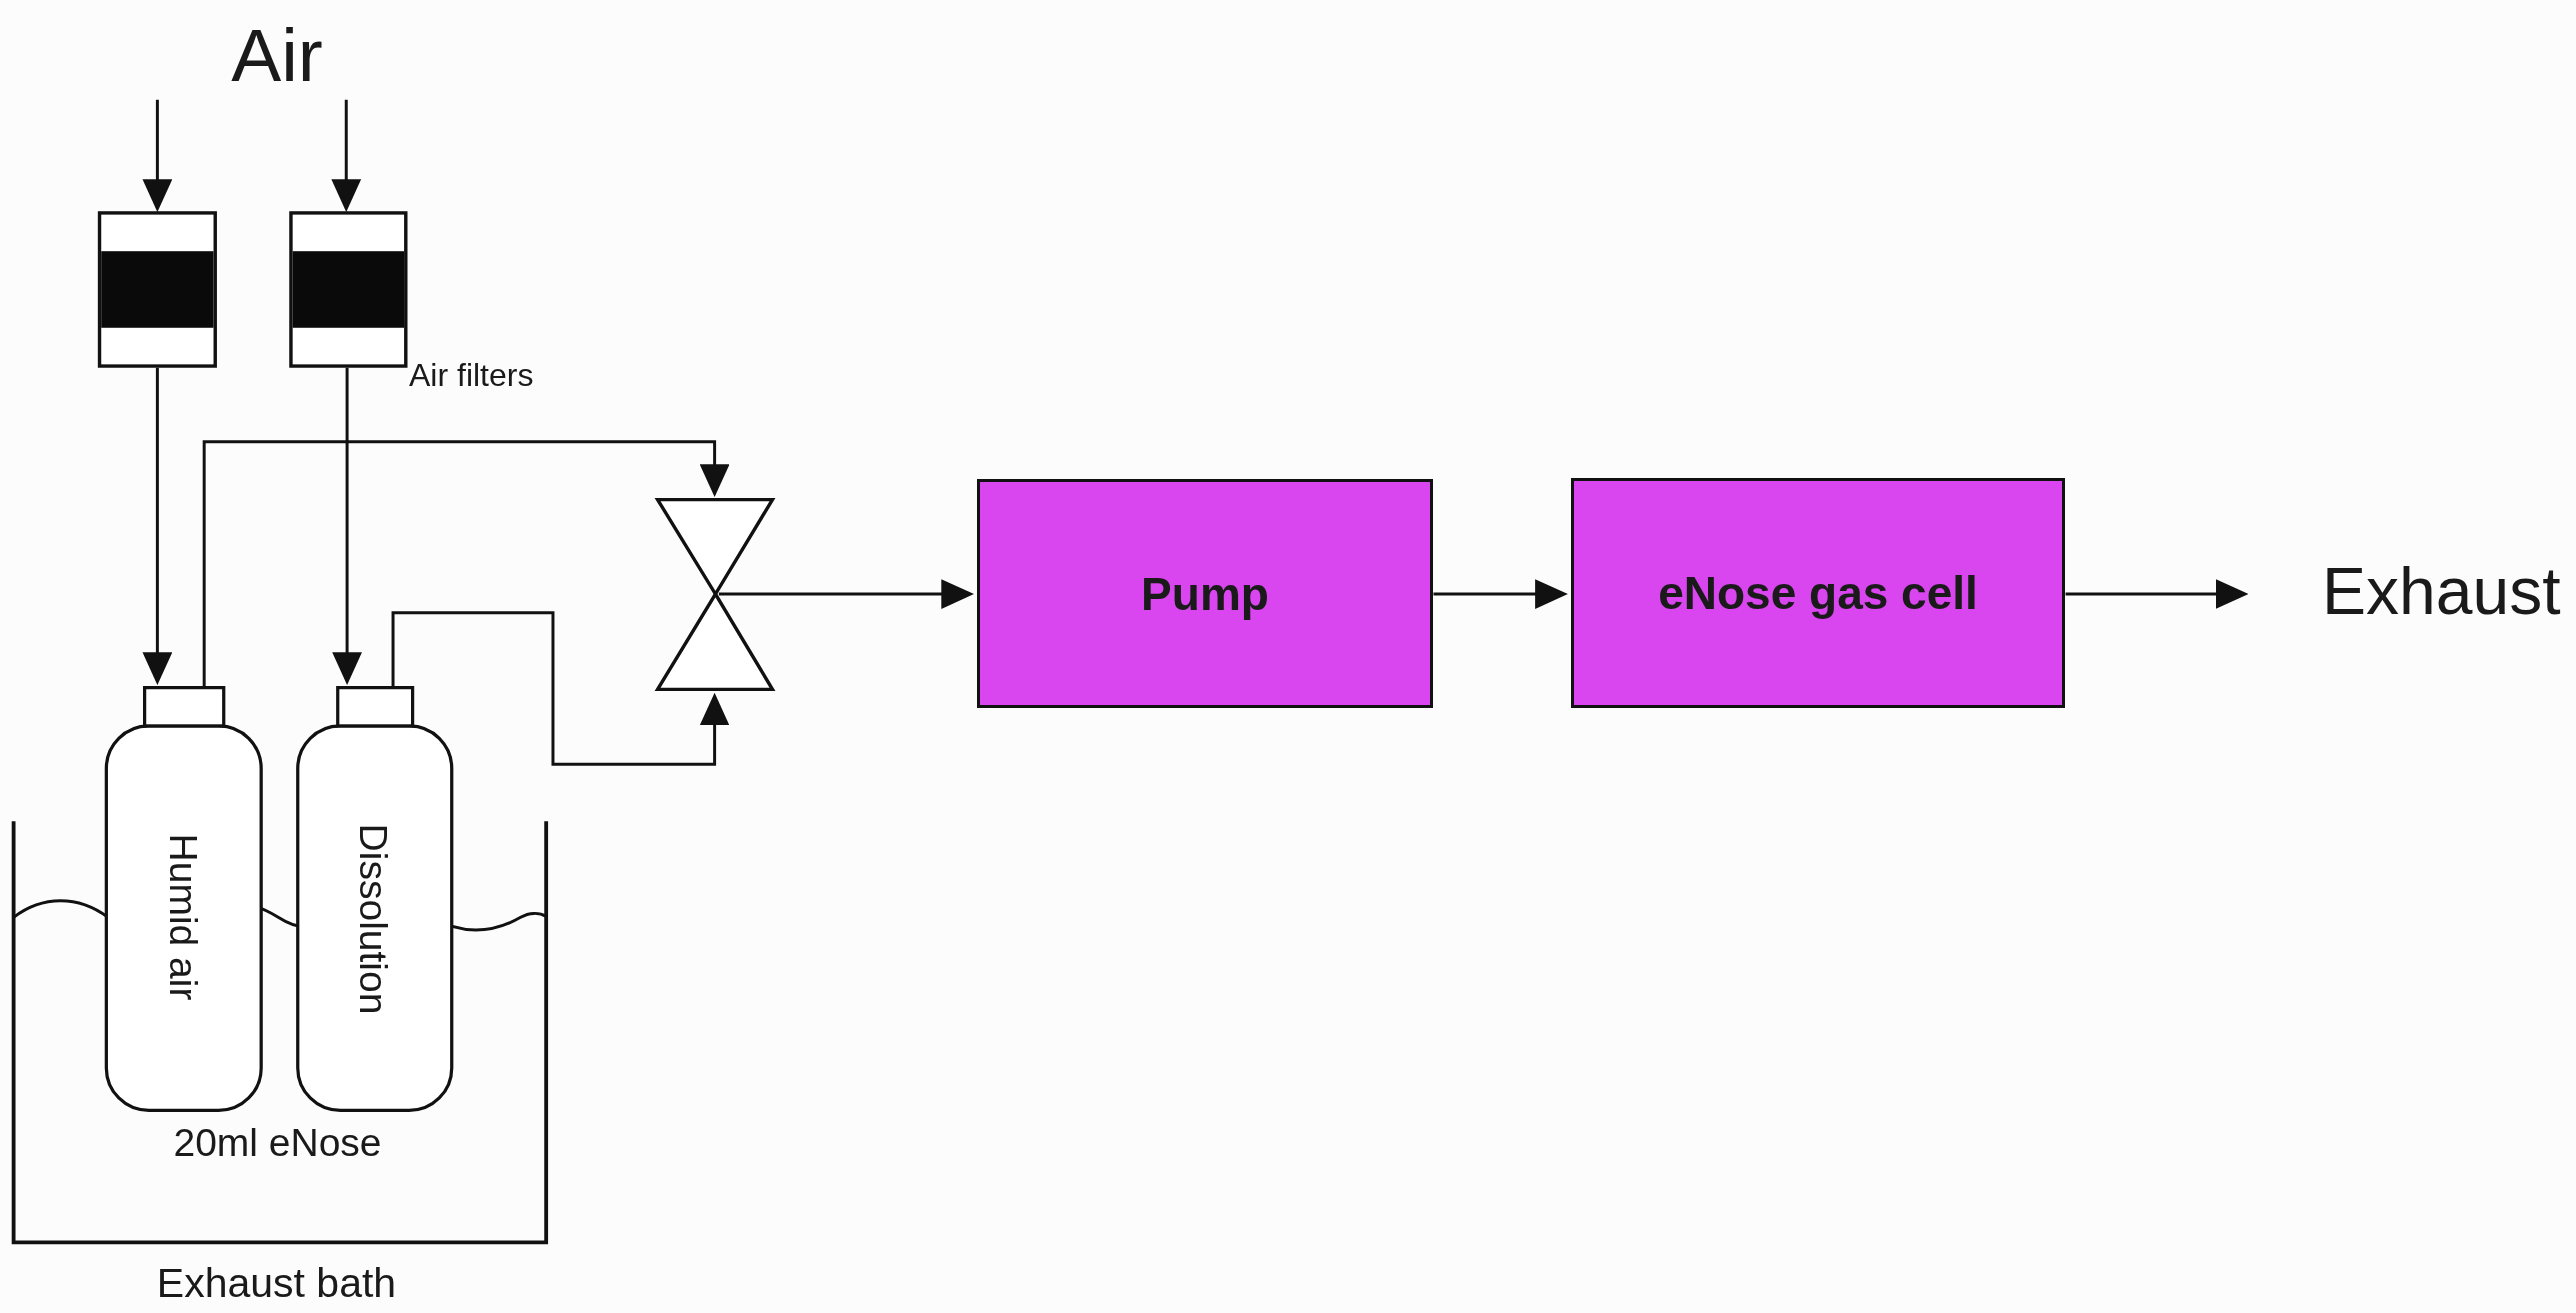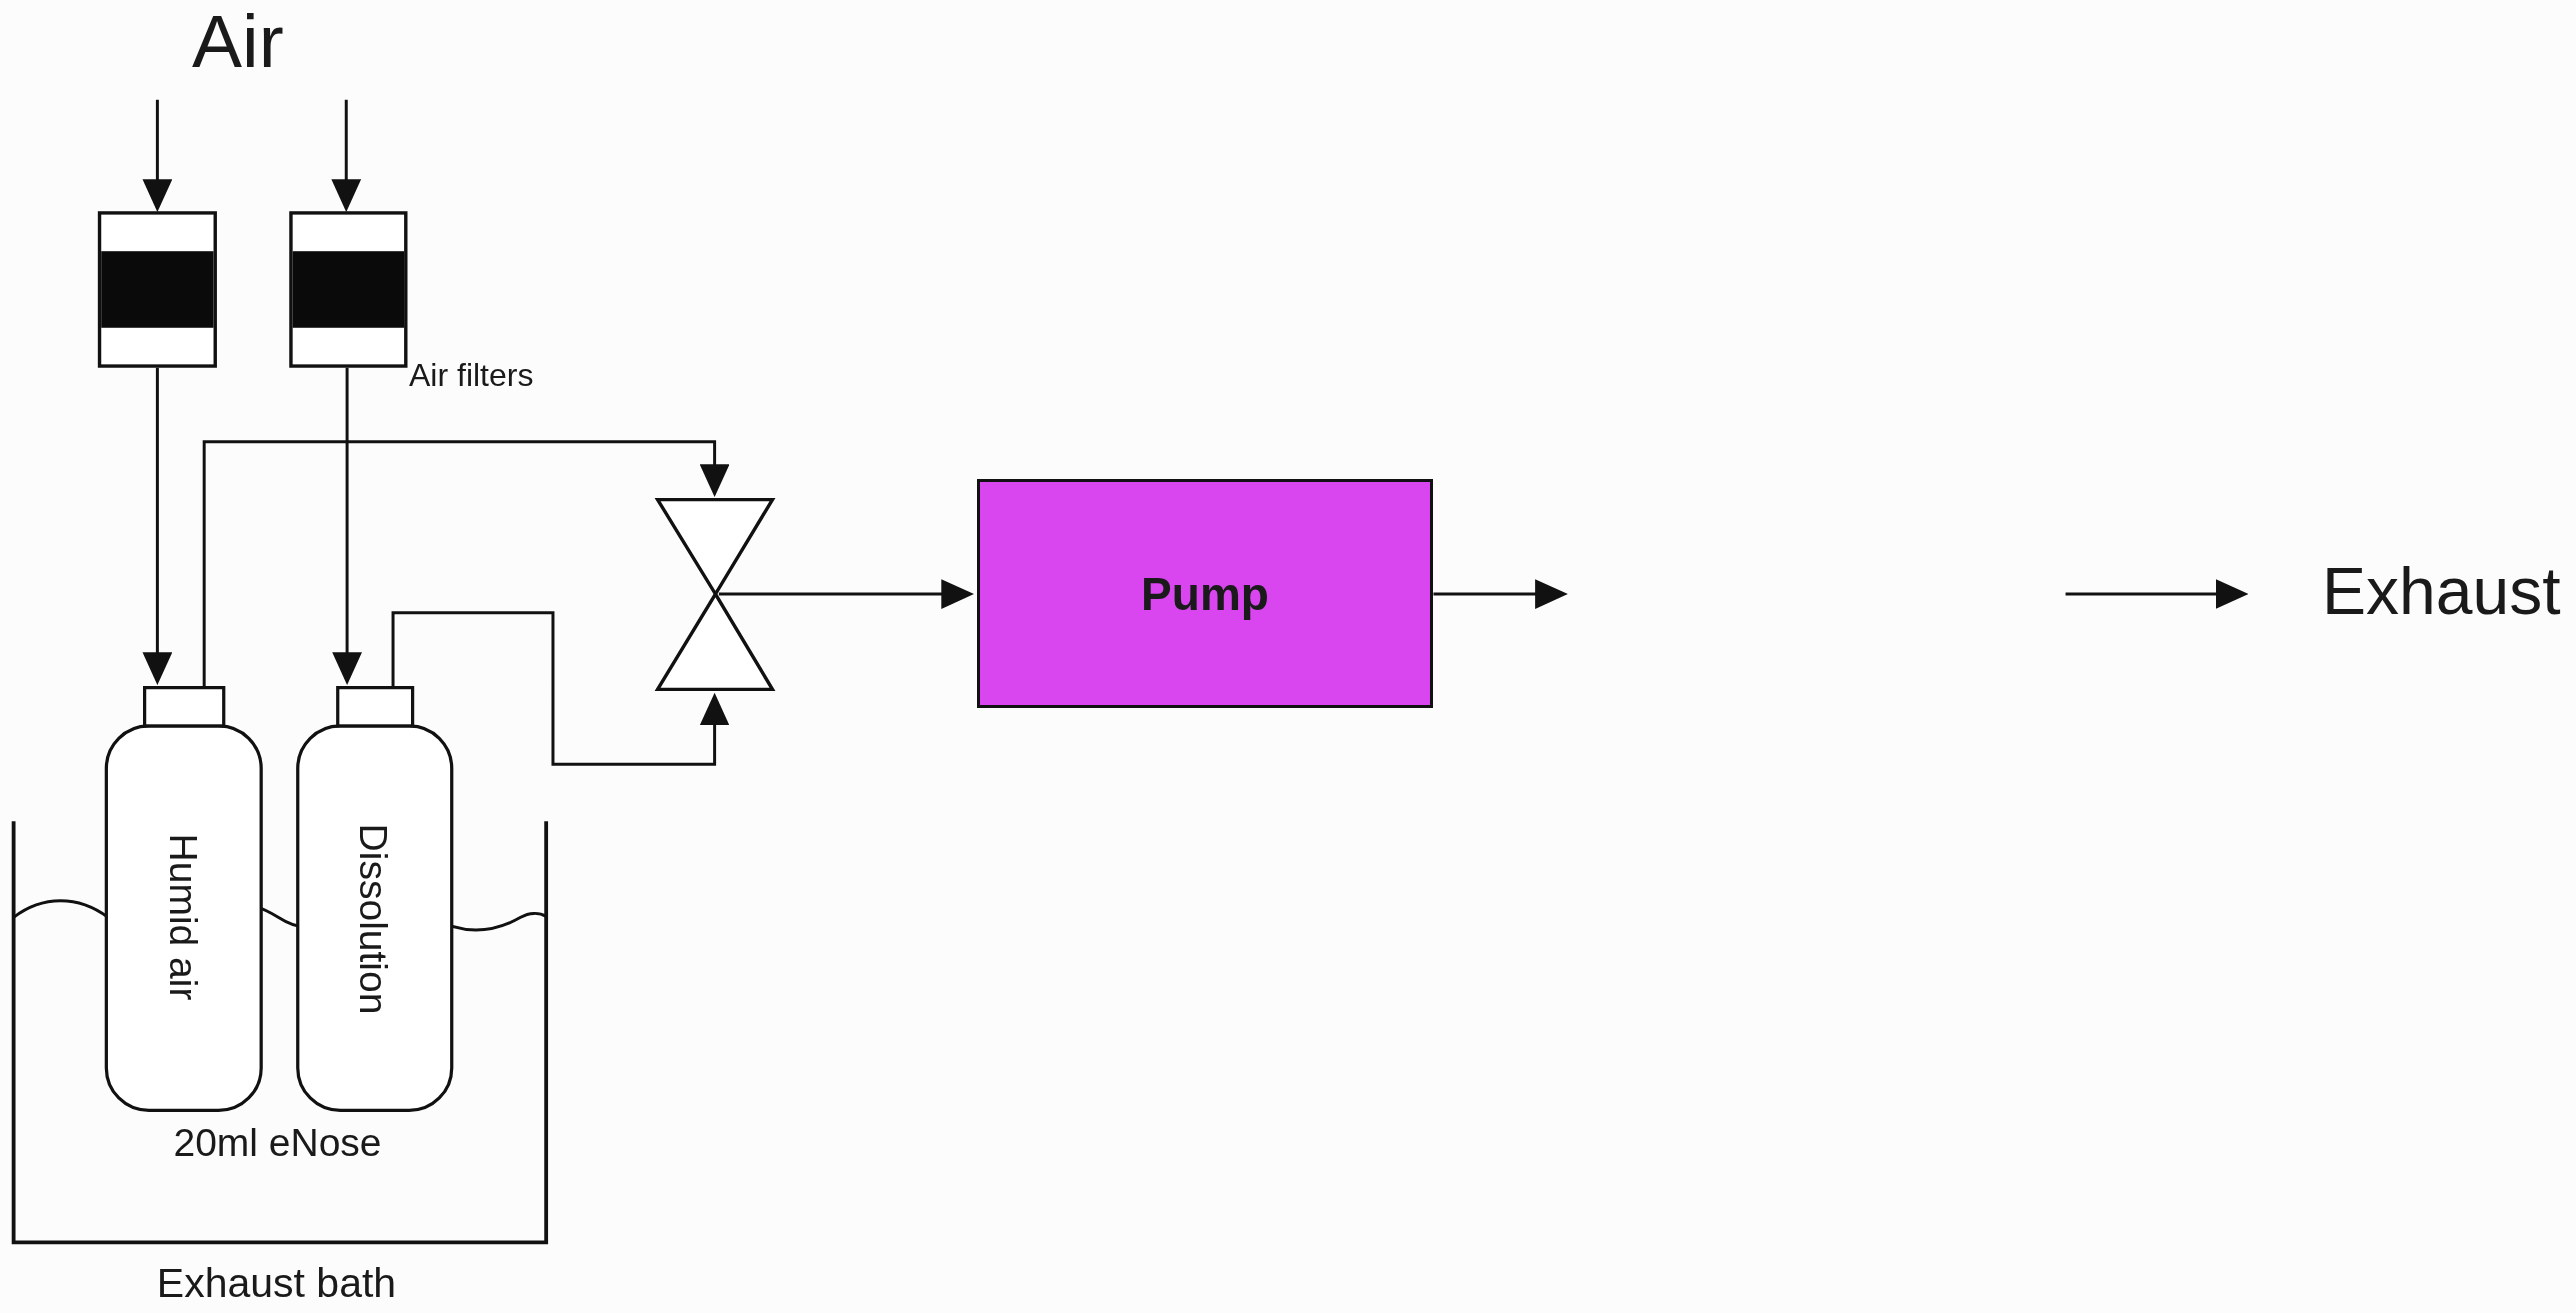--- a/index.html
+++ b/index.html
@@ -6,21 +6,21 @@
     --ink:#111111;
     --bg:#fcfcfc;
   }
   *{margin:0;padding:0;box-sizing:border-box;}
   html,body{width:2576px;height:1314px;background:var(--bg);overflow:hidden;}
   body{font-family:"Liberation Sans", sans-serif;color:#1a1a1a;}
   .canvas{position:relative;width:2576px;height:1314px;background:var(--bg);}
   .canvas svg.wires{position:absolute;left:0;top:0;width:2576px;height:1314px;pointer-events:none;}
 
   .label{position:absolute;white-space:nowrap;color:#1a1a1a;}
-  .lbl-air{left:192px;top:2px;width:170px;font-size:75px;line-height:1.05;}
+  .lbl-air{left:192px;top:16px;width:170px;text-align:center;font-size:75px;line-height:1.05;}
   .lbl-air-filters{left:409px;top:359px;font-size:32px;line-height:1.05;}
   .lbl-exhaust{left:2322px;top:555px;font-size:66px;line-height:1.1;}
   .lbl-20ml{left:150px;top:1123px;width:255px;text-align:center;font-size:39px;line-height:1.05;}
   .lbl-thermal{left:132px;top:1262px;width:289px;text-align:center;font-size:41px;line-height:1.05;}
 
   .lbl-vial{position:absolute;width:255px;height:44px;line-height:44px;text-align:center;
             font-size:39px;transform:rotate(90deg);}
   .lbl-humid{left:55px;top:895px;}
   .lbl-dissolution{left:245px;top:897px;}
 
@@ -86,20 +86,23 @@
     <path d="M845,698 L1138,698" fill="none" stroke="#111111" stroke-width="3.5" marker-end="url(#arrow)"></path>
 
     <path d="M1685,698 L1836,698" fill="none" stroke="#111111" stroke-width="3.5" marker-end="url(#arrow)"></path>
 
     <path d="M2428,698 L2636,698" fill="none" stroke="#111111" stroke-width="3.5" marker-end="url(#arrow)"></path>
   </svg>
 
   <div class="node-box box-pump">
     <span>Pump</span>
   </div>
+  <div class="node-box box-enose">
+    <span>eNose gas cell</span>
+  </div>
 
   <div class="label lbl-air">Air</div>
   <div class="label lbl-air-filters">Air filters</div>
   <div class="label lbl-exhaust">Exhaust</div>
   <div class="label lbl-20ml">20ml eNose</div>
   <div class="label lbl-thermal">Exhaust bath</div>
   <div class="lbl-vial lbl-humid">Humid air</div>
   <div class="lbl-vial lbl-dissolution">Dissolution</div>
 
 </div>

